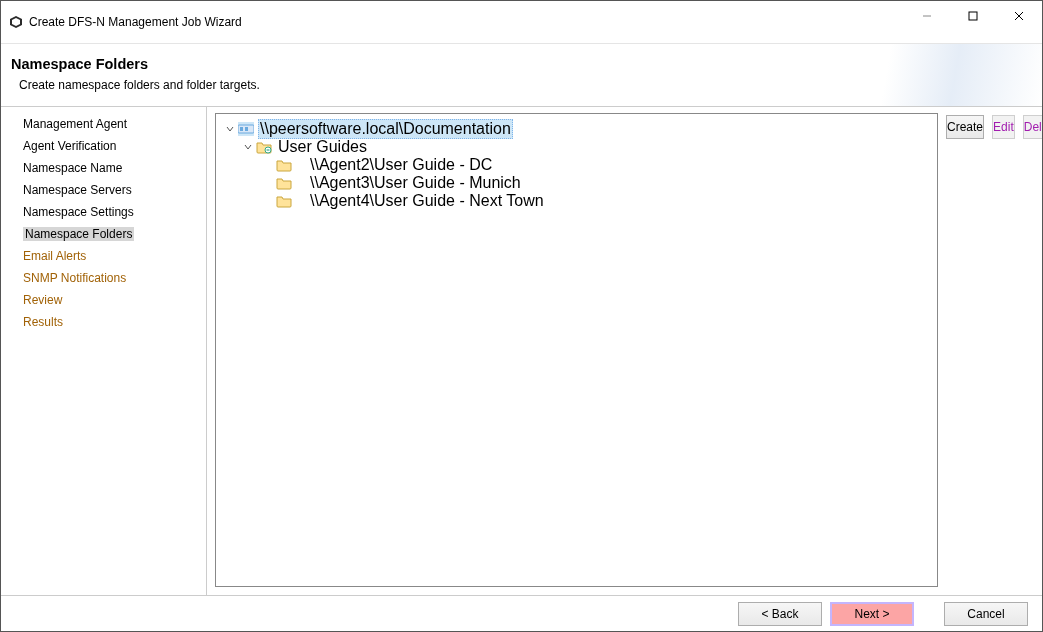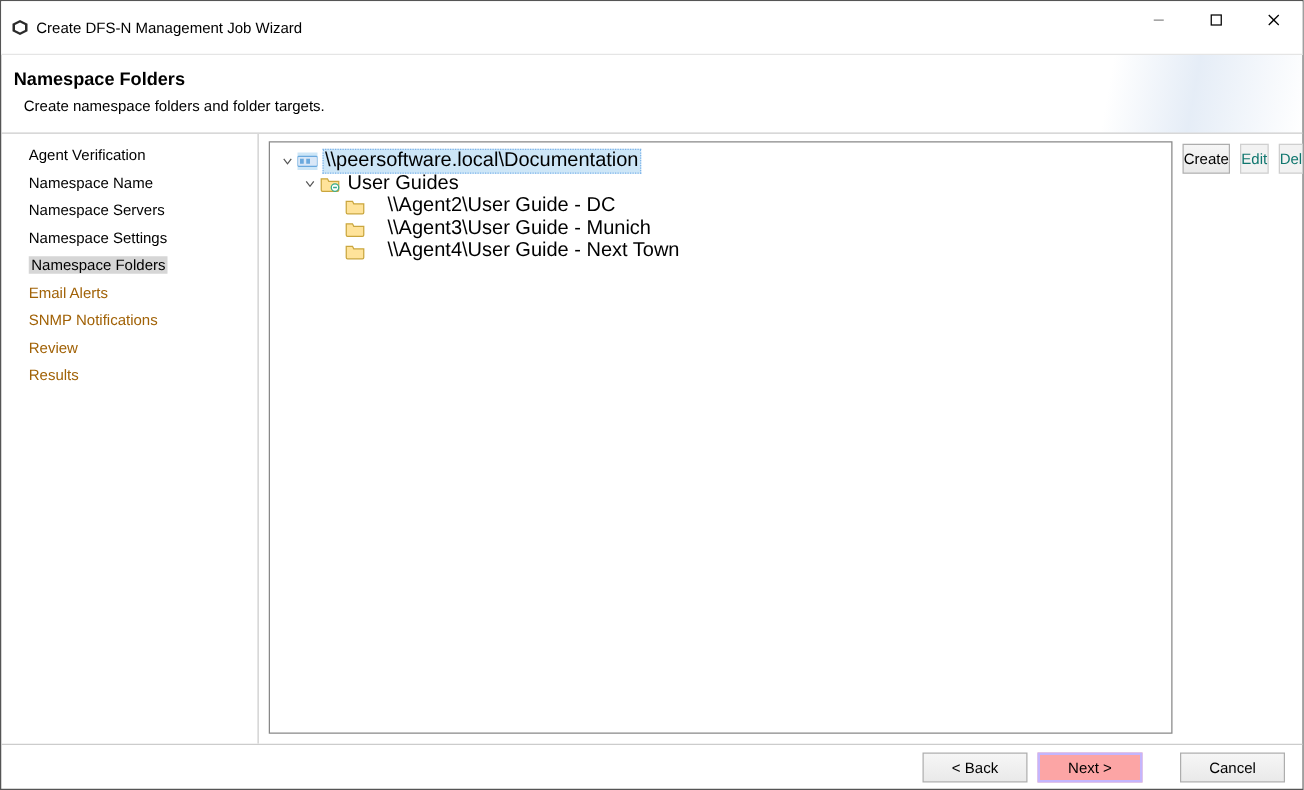--- a/index.html
+++ b/index.html
@@ -16,21 +16,21 @@
   .page-subtitle { font-size:12px; margin:0 0 0 8px; }
   .body-area { flex:1; display:flex; overflow:hidden; }
   .sidebar { width:206px; border-right:1px solid #ccc; padding-top:6px; }
   .sidebar-item { padding:2px 0 2px 22px; font-size:12px; line-height:18px; cursor:default; }
   .sidebar-item.disabled { color:#a16207; }
   .sidebar-item.active span.lbl { background:#d6d6d6; padding:0px 2px; }
   .main-pane { flex:1; padding:6px 8px 8px 8px; display:flex; gap:8px; }
   .tree-box { flex:1; border:1px solid #888; background:#fff; padding:6px 4px; overflow:auto; }
   .actions-col { width:88px; display:flex; flex-direction:row; gap:8px; padding-top:2px; }
   .btn { height:24px; border:1px solid #adadad; background:linear-gradient(#f6f6f6,#e9e9e9); font-size:12px; display:flex; align-items:center; justify-content:center; cursor:default; }
-  .btn.disabled { color:#0f766e; background:#f2f2f2; border-color:#cfcfcf; }
+  .btn.disabled { color:#a21caf; background:#f2f2f2; border-color:#cfcfcf; }
   .footer { height:36px; border-top:1px solid #ccc; display:flex; align-items:center; justify-content:flex-end; padding:0 14px; gap:8px; }
   .footer .btn { width:84px; }
   .footer .btn.primary { border:2px solid #c4b5fd; background:#fca5a5; }
   
   .tree ul { list-style:none; margin:0; padding:0; }
   .tree li { padding:0; }
   .row { display:flex; align-items:center; height:18px; padding-left:4px; }
   .indent-1 { padding-left:22px; }
   .indent-2 { padding-left:56px;gap:12px; }
   .toggle { width:12px; height:12px; display:inline-flex; align-items:center; justify-content:center; margin-right:2px; }
@@ -73,20 +73,21 @@
     </div>
   </div>
 
   <div class="header-area">
     <div class="page-title">Namespace Folders</div>
     <div class="page-subtitle">Create namespace folders and folder targets.</div>
   </div>
 
   <div class="body-area">
     <div class="sidebar">
+      <div class="sidebar-item"><span class="lbl">Management Agent</span></div>
       <div class="sidebar-item"><span class="lbl">Agent Verification</span></div>
       <div class="sidebar-item"><span class="lbl">Namespace Name</span></div>
       <div class="sidebar-item"><span class="lbl">Namespace Servers</span></div>
       <div class="sidebar-item"><span class="lbl">Namespace Settings</span></div>
       <div class="sidebar-item active"><span class="lbl">Namespace Folders</span></div>
       <div class="sidebar-item disabled"><span class="lbl">Email Alerts</span></div>
       <div class="sidebar-item disabled"><span class="lbl">SNMP Notifications</span></div>
       <div class="sidebar-item disabled"><span class="lbl">Review</span></div>
       <div class="sidebar-item disabled"><span class="lbl">Results</span></div>
     </div>

